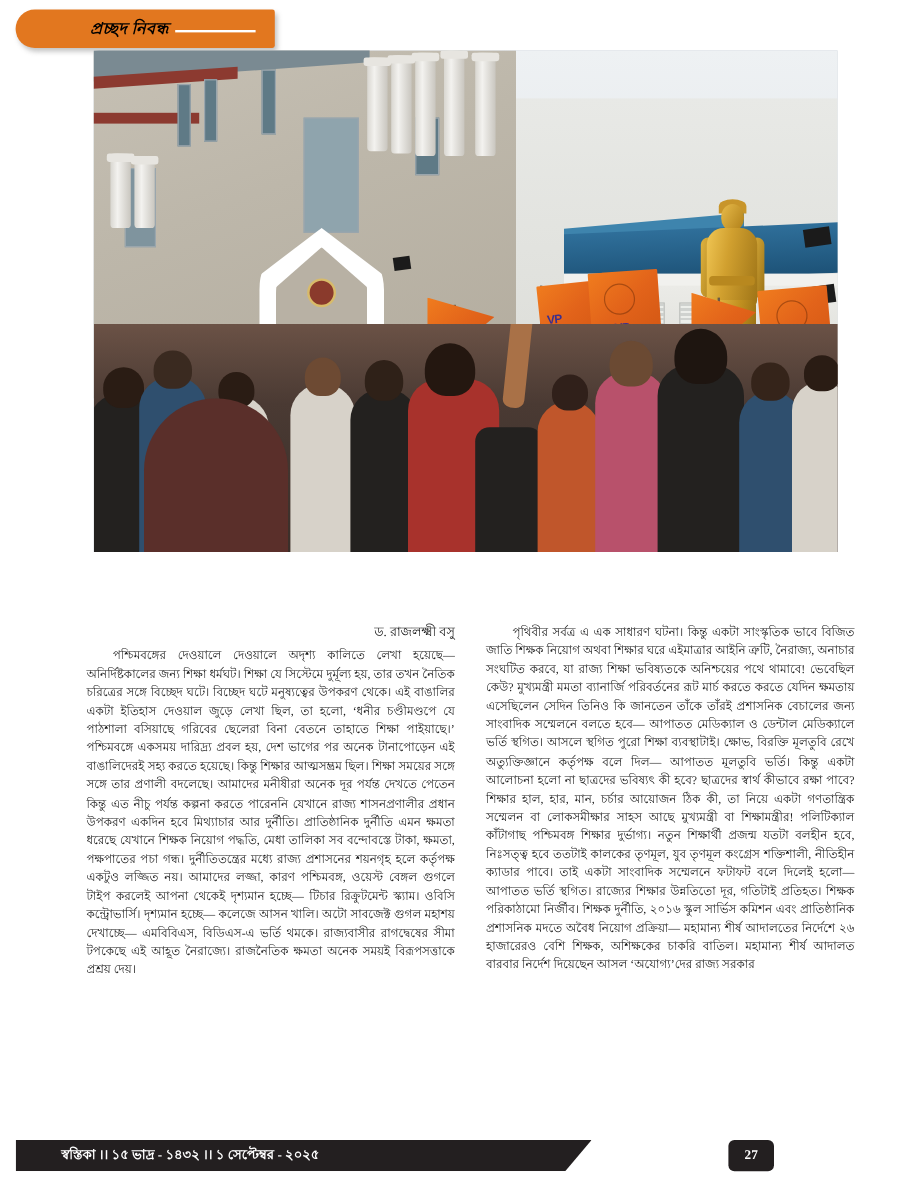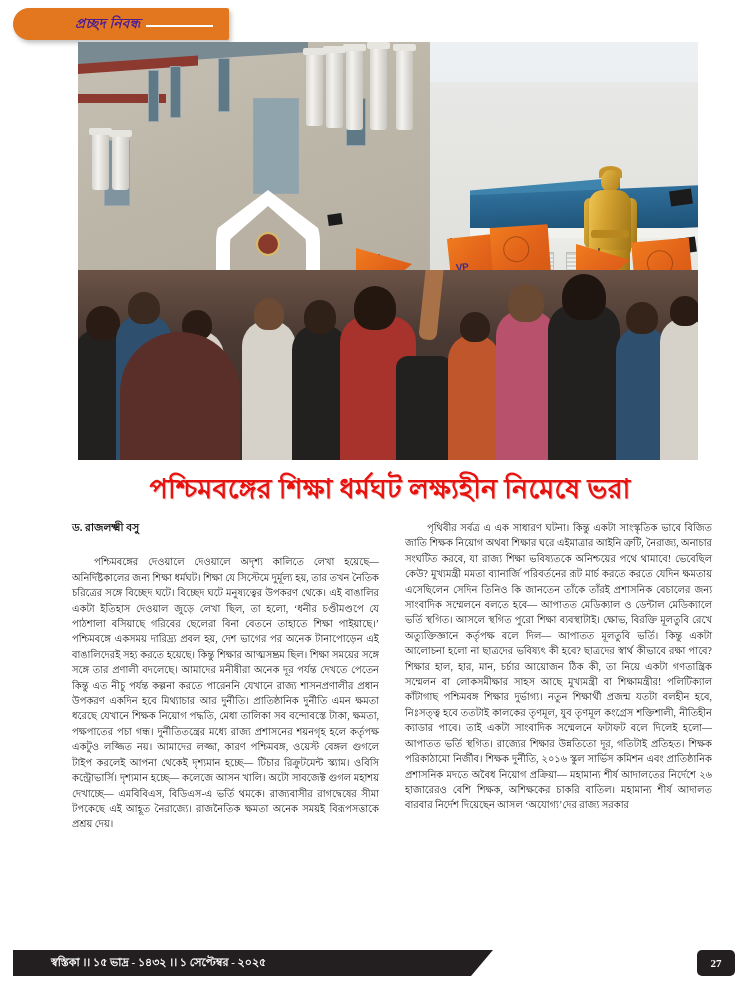--- a/index.html
+++ b/index.html
@@ -32,21 +32,21 @@
   .header-banner {
     position: absolute;
     inset: 0;
     background: #e2771f;
     border-radius: 16px 2px 2px 16px;
     box-shadow: 2px 3px 4px rgba(120,120,120,0.45);
     display: flex;
     align-items: center;
   }
   .header-banner-label {
-    color: #4c1d95;
+    color: #000000;
     font-size: 13.5px;
     font-style: italic;
     font-weight: 700;
     letter-spacing: .3px;
     margin-left: 62px;
     white-space: nowrap;
     font-family: "Liberation Serif", serif;
   }
   .header-banner-rule {
     flex: 1;
@@ -310,31 +310,31 @@
   .col-body {
     width: 307px;
     font-family: "Liberation Serif", serif;
     font-size: 9.9px;
     line-height: 15.4px;
     color: #1a1a1a;
     text-align: justify;
     text-justify: inter-word;
   }
   .byline {
-    text-align: left;
-    font-weight: 700;
+    text-align: right;
+    font-weight: 400;
     font-size: 10.6px;
-    margin-bottom: 19px;
+    margin-bottom: 4px;
     color: #111;
   }
   .col-body p { text-indent: 22px; margin: 0; }
 
   
   .footer-wrap {
-    position: absolute; left: 13px; top: 950px; width: 722px; height: 26px; padding-left: 44px;
+    position: absolute; left: 13px; top: 950px; width: 632px; height: 26px; padding-left: 44px;
   }
   .footer-banner {
     position: absolute; left: 0; top: 0; width: 480px; height: 26px;
     background: #231f20;
     clip-path: polygon(0 0, 100% 0, calc(100% - 22px) 100%, 0 100%);
     display: flex; align-items: center;
   }
   .footer-text {
     color: #ffffff;
     font-size: 11px;
@@ -502,21 +502,20 @@
         <div class="head" style="left:548px; top:32px;  width:32px; height:32px; background:#35241a;"></div>
 
         <div class="body sari-wht" style="left:582px; top:48px;  width:48px; height:148px;"></div>
         <div class="head" style="left:592px; top:26px;  width:30px; height:30px; background:#2a1c14;"></div>
 
       </div>
 
     </div>
   </div>
 
-  <h1 class="headline">পশ্চিমবঙ্গের শিক্ষা ধর্মঘট লক্ষ্যহীন নিমেষে ভরা</h1>
 
   <div class="columns">
     <div class="col-body">
       <div class="byline">ড. রাজলক্ষ্মী বসু</div>
       <p>পশ্চিমবঙ্গের দেওয়ালে দেওয়ালে অদৃশ্য কালিতে লেখা হয়েছে— অনির্দিষ্টকালের জন্য শিক্ষা ধর্মঘট। শিক্ষা যে সিস্টেমে দুর্মূল্য হয়, তার তখন নৈতিক চরিত্রের সঙ্গে বিচ্ছেদ ঘটে। বিচ্ছেদ ঘটে মনুষ্যত্বের উপকরণ থেকে। এই বাঙালির একটা ইতিহাস দেওয়াল জুড়ে লেখা ছিল, তা হলো, ‘ধনীর চণ্ডীমণ্ডপে যে পাঠশালা বসিয়াছে গরিবের ছেলেরা বিনা বেতনে তাহাতে শিক্ষা পাইয়াছে।’ পশ্চিমবঙ্গে একসময় দারিদ্র্য প্রবল হয়, দেশ ভাগের পর অনেক টানাপোড়েন এই বাঙালিদেরই সহ্য করতে হয়েছে। কিন্তু শিক্ষার আত্মসম্ভ্রম ছিল। শিক্ষা সময়ের সঙ্গে সঙ্গে তার প্রণালী বদলেছে। আমাদের মনীষীরা অনেক দূর পর্যন্ত দেখতে পেতেন কিন্তু এত নীচু পর্যন্ত কল্পনা করতে পারেননি যেখানে রাজ্য শাসনপ্রণালীর প্রধান উপকরণ একদিন হবে মিথ্যাচার আর দুর্নীতি। প্রাতিষ্ঠানিক দুর্নীতি এমন ক্ষমতা ধরেছে যেখানে শিক্ষক নিয়োগ পদ্ধতি, মেধা তালিকা সব বন্দোবস্তে টাকা, ক্ষমতা, পক্ষপাতের পচা গন্ধ। দুর্নীতিতন্ত্রের মধ্যে রাজ্য প্রশাসনের শয়নগৃহ হলে কর্তৃপক্ষ একটুও লজ্জিত নয়। আমাদের লজ্জা, কারণ পশ্চিমবঙ্গ, ওয়েস্ট বেঙ্গল গুগলে টাইপ করলেই আপনা থেকেই দৃশ্যমান হচ্ছে— টিচার রিক্রুটমেন্ট স্ক্যাম। ওবিসি কন্ট্রোভার্সি। দৃশ্যমান হচ্ছে— কলেজে আসন খালি। অটো সাবজেক্ট গুগল মহাশয় দেখাচ্ছে— এমবিবিএস, বিডিএস-এ ভর্তি থমকে। রাজ্যবাসীর রাগদ্বেষের সীমা টপকেছে এই আহূত নৈরাজ্যে। রাজনৈতিক ক্ষমতা অনেক সময়ই বিরূপসত্তাকে প্রশ্রয় দেয়।</p>
     </div>
     <div class="col-body">
       <p>পৃথিবীর সর্বত্র এ এক সাধারণ ঘটনা। কিন্তু একটা সাংস্কৃতিক ভাবে বিজিত জাতি শিক্ষক নিয়োগ অথবা শিক্ষার ঘরে এইমাত্রার আইনি ত্রুটি, নৈরাজ্য, অনাচার সংঘটিত করবে, যা রাজ্য শিক্ষা ভবিষ্যতকে অনিশ্চয়ের পথে থামাবে! ভেবেছিল কেউ? মুখ্যমন্ত্রী মমতা ব্যানার্জি পরিবর্তনের রূট মার্চ করতে করতে যেদিন ক্ষমতায় এসেছিলেন সেদিন তিনিও কি জানতেন তাঁকে তাঁরই প্রশাসনিক বেচালের জন্য সাংবাদিক সম্মেলনে বলতে হবে— আপাতত মেডিক্যাল ও ডেন্টাল মেডিক্যালে ভর্তি স্থগিত। আসলে স্থগিত পুরো শিক্ষা ব্যবস্থাটাই। ক্ষোভ, বিরক্তি মূলতুবি রেখে অত্যুক্তিজ্ঞানে কর্তৃপক্ষ বলে দিল— আপাতত মূলতুবি ভর্তি। কিন্তু একটা আলোচনা হলো না ছাত্রদের ভবিষ্যৎ কী হবে? ছাত্রদের স্বার্থ কীভাবে রক্ষা পাবে? শিক্ষার হাল, হার, মান, চর্চার আয়োজন ঠিক কী, তা নিয়ে একটা গণতান্ত্রিক সম্মেলন বা লোকসমীক্ষার সাহস আছে মুখ্যমন্ত্রী বা শিক্ষামন্ত্রীর! পলিটিক্যাল কাঁটাগাছ পশ্চিমবঙ্গ শিক্ষার দুর্ভাগ্য। নতুন শিক্ষার্থী প্রজন্ম যতটা বলহীন হবে, নিঃসত্ত্ব হবে ততটাই কালকের তৃণমূল, যুব তৃণমূল কংগ্রেস শক্তিশালী, নীতিহীন ক্যাডার পাবে। তাই একটা সাংবাদিক সম্মেলনে ফটাফট বলে দিলেই হলো— আপাতত ভর্তি স্থগিত। রাজ্যের শিক্ষার উন্নতিতো দূর, গতিটাই প্রতিহত। শিক্ষক পরিকাঠামো নির্জীব। শিক্ষক দুর্নীতি, ২০১৬ স্কুল সার্ভিস কমিশন এবং প্রাতিষ্ঠানিক প্রশাসনিক মদতে অবৈধ নিয়োগ প্রক্রিয়া— মহামান্য শীর্ষ আদালতের নির্দেশে ২৬ হাজারেরও বেশি শিক্ষক, অশিক্ষকের চাকরি বাতিল। মহামান্য শীর্ষ আদালত বারবার নির্দেশ দিয়েছেন আসল ‘অযোগ্য’দের রাজ্য সরকার</p>
     </div>
   </div>

